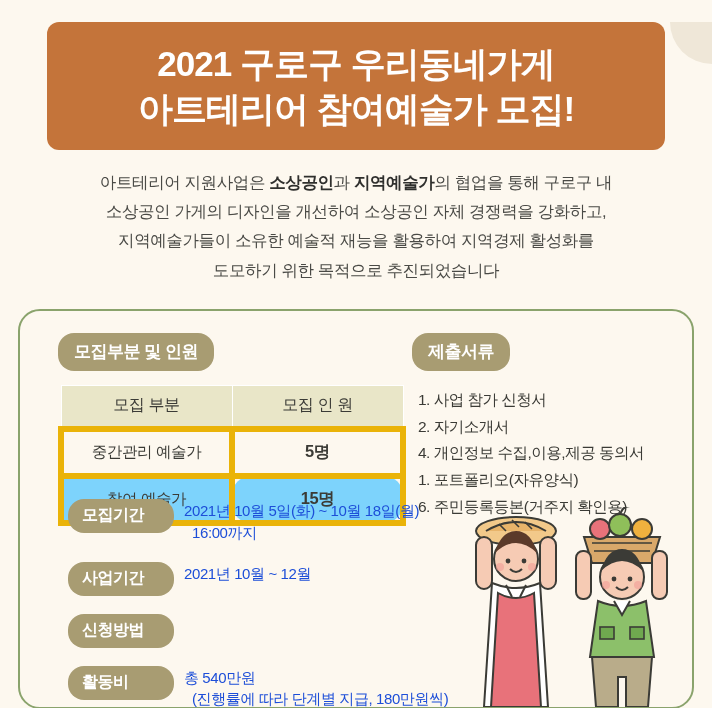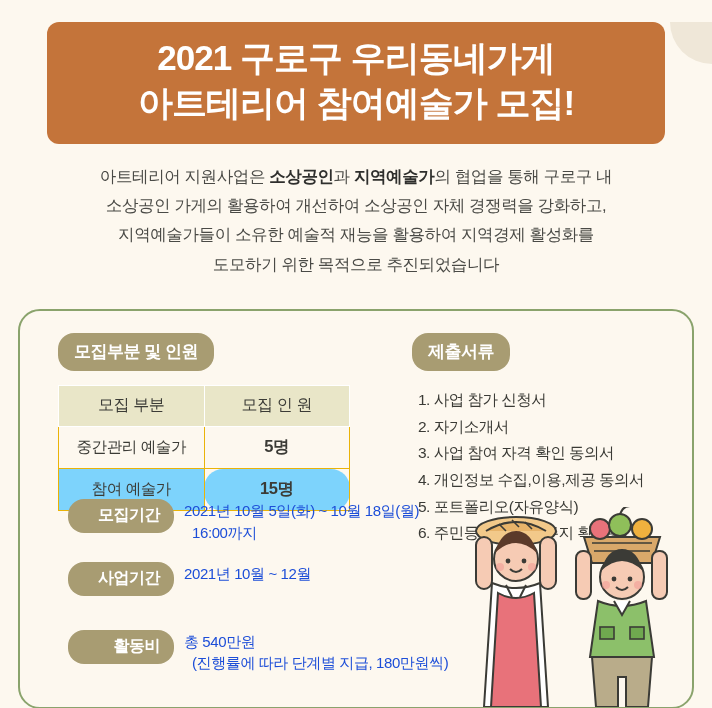--- a/index.html
+++ b/index.html
@@ -22,21 +22,21 @@
     box-sizing: border-box;
     padding: 0;
     position: relative;
   }
 
   
   .banner {
     margin: 22px 47px 13px 47px;
     background: #c4743a;
     border-radius: 12px;
-    padding: 14px 10px 18px 10px;
+    padding: 20px 10px 18px 10px;
     text-align: center;
   }
   .banner-line {
     color: #ffffff;
     font-size: 35px;
     font-weight: bold;
     line-height: 1.28;
     letter-spacing: -1px;
     white-space: nowrap;
   }
@@ -74,59 +74,59 @@
     font-weight: bold;
     border-radius: 16px;
     padding: 7px 16px 8px 16px;
     letter-spacing: -0.5px;
     white-space: nowrap;
   }
   .pill.sm {
     font-size: 16px;
     padding: 6px 14px 7px 14px;
     min-width: 78px;
-    text-align: right;
+    text-align: left;
   }
 
   .left-col {
     position: absolute;
     left: 38px;
     top: 22px;
     width: 320px;
   }
   .right-col {
     position: absolute;
     left: 392px;
     top: 22px;
     width: 262px;
   }
 
   
   table.recruit {
     margin-top: 14px;
     border-collapse: collapse;
-    width: 292px;
+    width: 348px;
     table-layout: fixed;
   }
   table.recruit th {
     background: #e9e6c8;
     font-size: 16px;
     font-weight: normal;
     color: #3b3b36;
     padding: 9px 0 10px 0;
     text-align: center;
     border: 1px solid #ffffff;
     letter-spacing: -0.4px;
   }
   table.recruit td {
     font-size: 15.5px;
     color: #3b3b36;
     padding: 9px 0 10px 0;
     text-align: center;
-    border: 1px solid #eab308;
+    border: 6px solid #eab308;
     letter-spacing: -0.4px;
   }
   table.recruit tr.alt td { background: #7dd3fc; }
   table.recruit td.num { font-weight: bold; font-size: 16.5px; border-radius: 19px; }
 
   
   .doc-list {
     margin: 16px 0 11px 6px;
     padding: 0;
     list-style: none;
@@ -190,21 +190,21 @@
 
   <div class="banner">
     <div class="banner-line">2021 구로구 우리동네가게</div>
     <div class="banner-line">아트테리어 참여예술가 모집!</div>
   </div>
 
   <div class="intro">
     <div>
       <span>아트테리어 지원사업은 </span><b>소상공인</b><span>과 </span><b>지역예술가</b><span>의 협업을 통해 구로구 내</span>
     </div>
-    <div>소상공인 가게의 활용하여 개선하여 소상공인 자체 경쟁력을 강화하고,</div>
+    <div>소상공인 가게의 디자인을 개선하여 소상공인 자체 경쟁력을 강화하고,</div>
     <div>지역예술가들이 소유한 예술적 재능을 활용하여 지역경제 활성화를</div>
     <div>도모하기 위한 목적으로 추진되었습니다</div>
   </div>
 
   <div class="mainbox">
 
     <div class="left-col">
       <div class="pill">모집부분 및 인원</div>
       <table class="recruit">
         <thead>
@@ -224,23 +224,22 @@
           </tr>
         </tbody>
       </table>
     </div>
 
     <div class="right-col">
       <div class="pill">제출서류</div>
       <ul class="doc-list">
         <li>1. 사업 참가 신청서</li>
         <li>2. 자기소개서</li>
-        <li>3. 사업 참여 자격 확인 동의서</li>
         <li>4. 개인정보 수집,이용,제공 동의서</li>
-        <li>5. 포트폴리오(자유양식)</li>
+        <li>1. 포트폴리오(자유양식)</li>
         <li>6. 주민등록등본(거주지 확인용)</li>
       </ul>
     </div>
 
     <div class="info-rows">
 
       <div class="info-row">
         <div class="pill-wrap">
           <span class="pill sm">모집기간</span>
         </div>
@@ -253,20 +252,23 @@
       <div class="info-row">
         <div class="pill-wrap">
           <span class="pill sm">사업기간</span>
         </div>
         <div class="info-text">
           <span>2021년 10월 ~ 12월</span>
         </div>
       </div>
 
       <div class="info-row">
+        <div class="pill-wrap">
+          <span class="pill sm">신청방법</span>
+        </div>
       </div>
 
       <div class="info-row">
         <div class="pill-wrap">
           <span class="pill sm">활동비</span>
         </div>
         <div class="info-text">
           <span>총 540만원</span>
           <span class="sub">(진행률에 따라 단계별 지급, 180만원씩)</span>
         </div>

